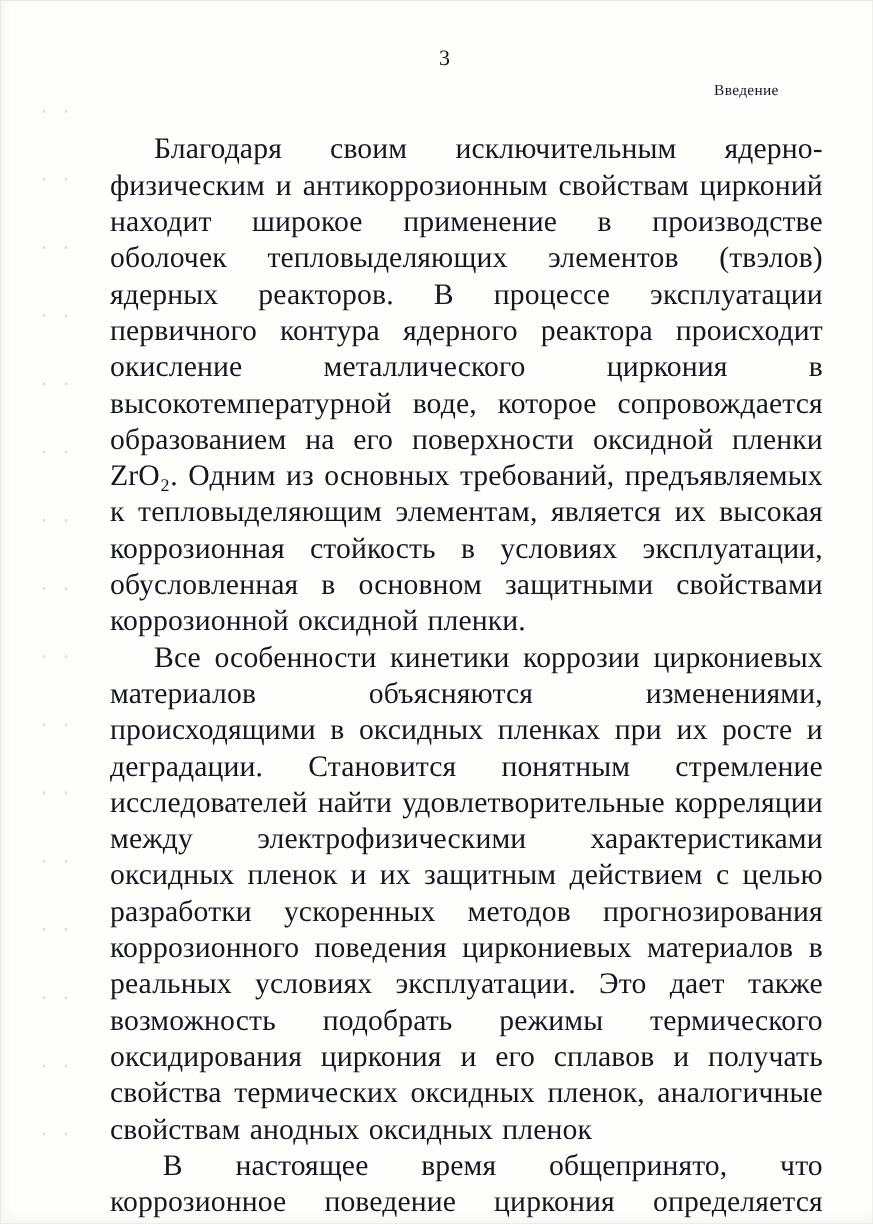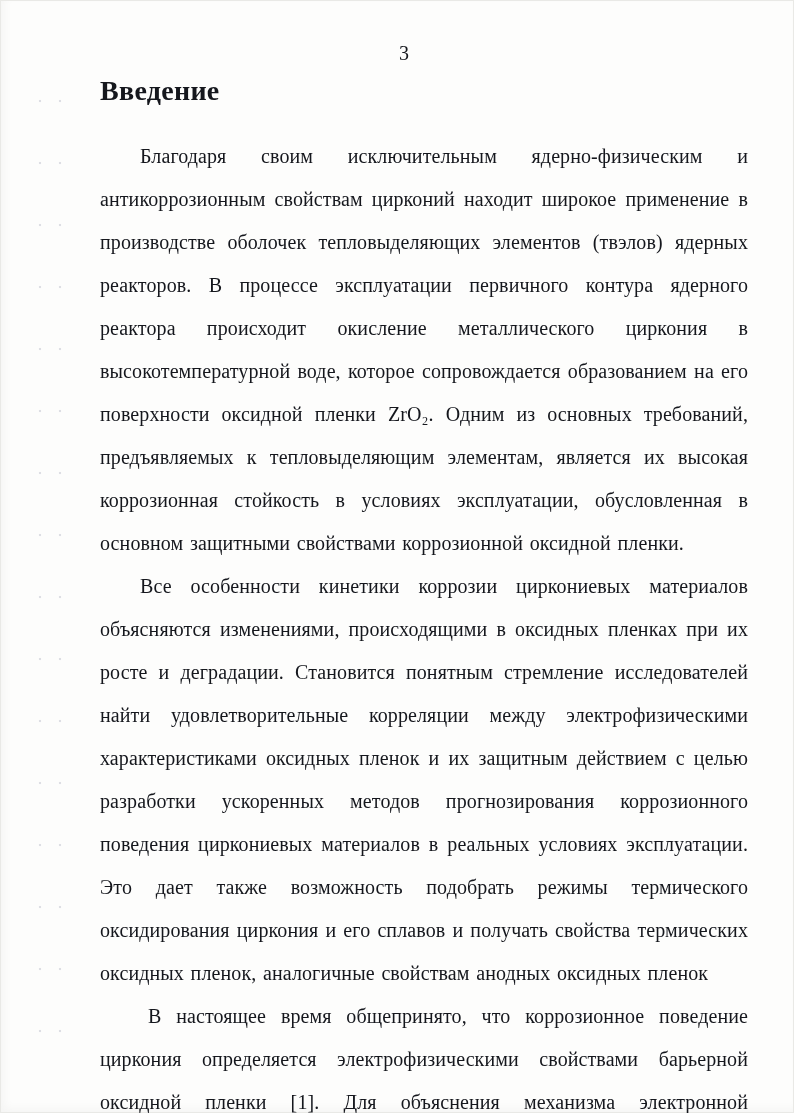--- a/index.html
+++ b/index.html
@@ -31,30 +31,30 @@
       background-image: radial-gradient(circle, rgba(110,115,140,0.22) 1px, transparent 1.6px);
       background-size: 20px 62px;
       pointer-events: none;
     }
     .page-number {
       text-align: center;
       font-size: 20px;
       margin: 6px 40px 10px 0;
     }
     .doc-title {
-      text-align: left;
-      font-size: 28px;
-      font-weight: bold;
+      text-align: right;
+      font-size: 14px;
+      font-weight: normal;
       letter-spacing: 0.3px;
       margin: 4px 40px 28px 0;
     }
     .body-text p {
       margin: 0;
-      font-size: 20px;
-      line-height: 43px;
+      font-size: 27px;
+      line-height: 33px;
       text-align: justify;
       text-indent: 40px;
       word-spacing: 1.6px;
       letter-spacing: 0.1px;
     }
     .body-text p.indent-lg {
       text-indent: 48px;
     }
   </style>
 </head>

